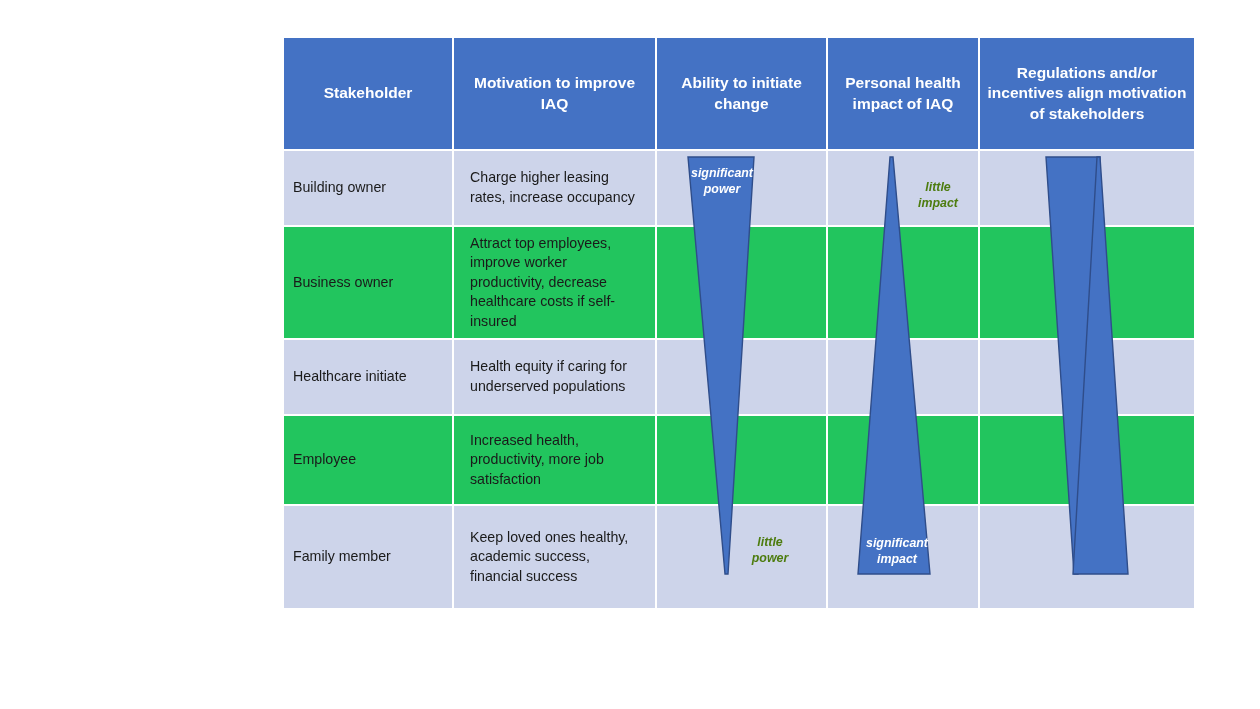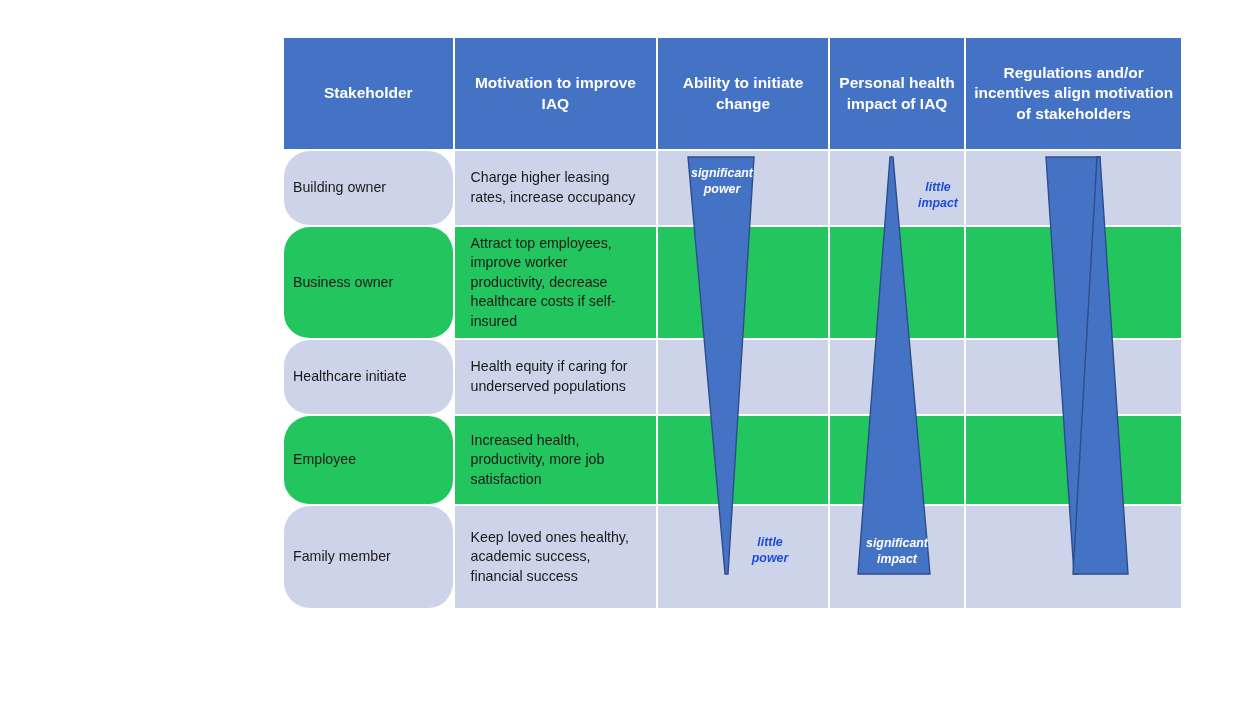--- a/index.html
+++ b/index.html
@@ -60,21 +60,21 @@
     border-bottom: 2px solid #ffffff;
     box-sizing: border-box;
     position: relative;
   }
   tbody td:last-child { border-right: none; }
   tbody tr:last-child td { border-bottom: none; }
 
   tbody tr.band-dark td { background: #CDD4EA; }
   tbody tr.band-light td { background: #22c55e; }
 
-  td.col-stakeholder { padding-left: 9px; border-radius: 26px; }
+  td.col-stakeholder { padding-left: 9px; }
   td.col-motivation  { padding-left: 16px; }
 
   td.shape-cell { padding: 0; }
 
   
   #shape-layer {
     position: absolute;
     left: 0;
     top: 4px;
     width: 897px;
@@ -91,34 +91,34 @@
   .tri-label {
     position: absolute;
     font-size: 12.4px;
     font-weight: bold;
     font-style: italic;
     line-height: 1.25;
     text-align: center;
     white-space: nowrap;
   }
   .tri-label.on-shape { color: #ffffff; }
-  .tri-label.off-shape { color: #1d4ed8; }
+  .tri-label.off-shape { color: #4d7c0f; }
 </style>
 </head>
 <body>
 
 <div id="table-wrap">
 
   <table class="matrix">
     <thead>
       <tr>
         <th style="width:170px">Stakeholder</th>
         <th style="width:203px">Motivation to improve IAQ</th>
         <th style="width:171px">Ability to initiate change</th>
-        <th style="width:136px">Personal health impact of IAQ</th>
+        <th style="width:152px">Personal health impact of IAQ</th>
         <th style="width:214px">Regulations and/or incentives align motivation of stakeholders</th>
       </tr>
     </thead>
     <tbody>
 
       <tr class="band-dark" style="height:76px">
         <td class="col-stakeholder">Building owner</td>
         <td class="col-motivation">Charge higher leasing rates, increase occupancy</td>
         <td class="shape-cell"></td>
         <td class="shape-cell"></td>

